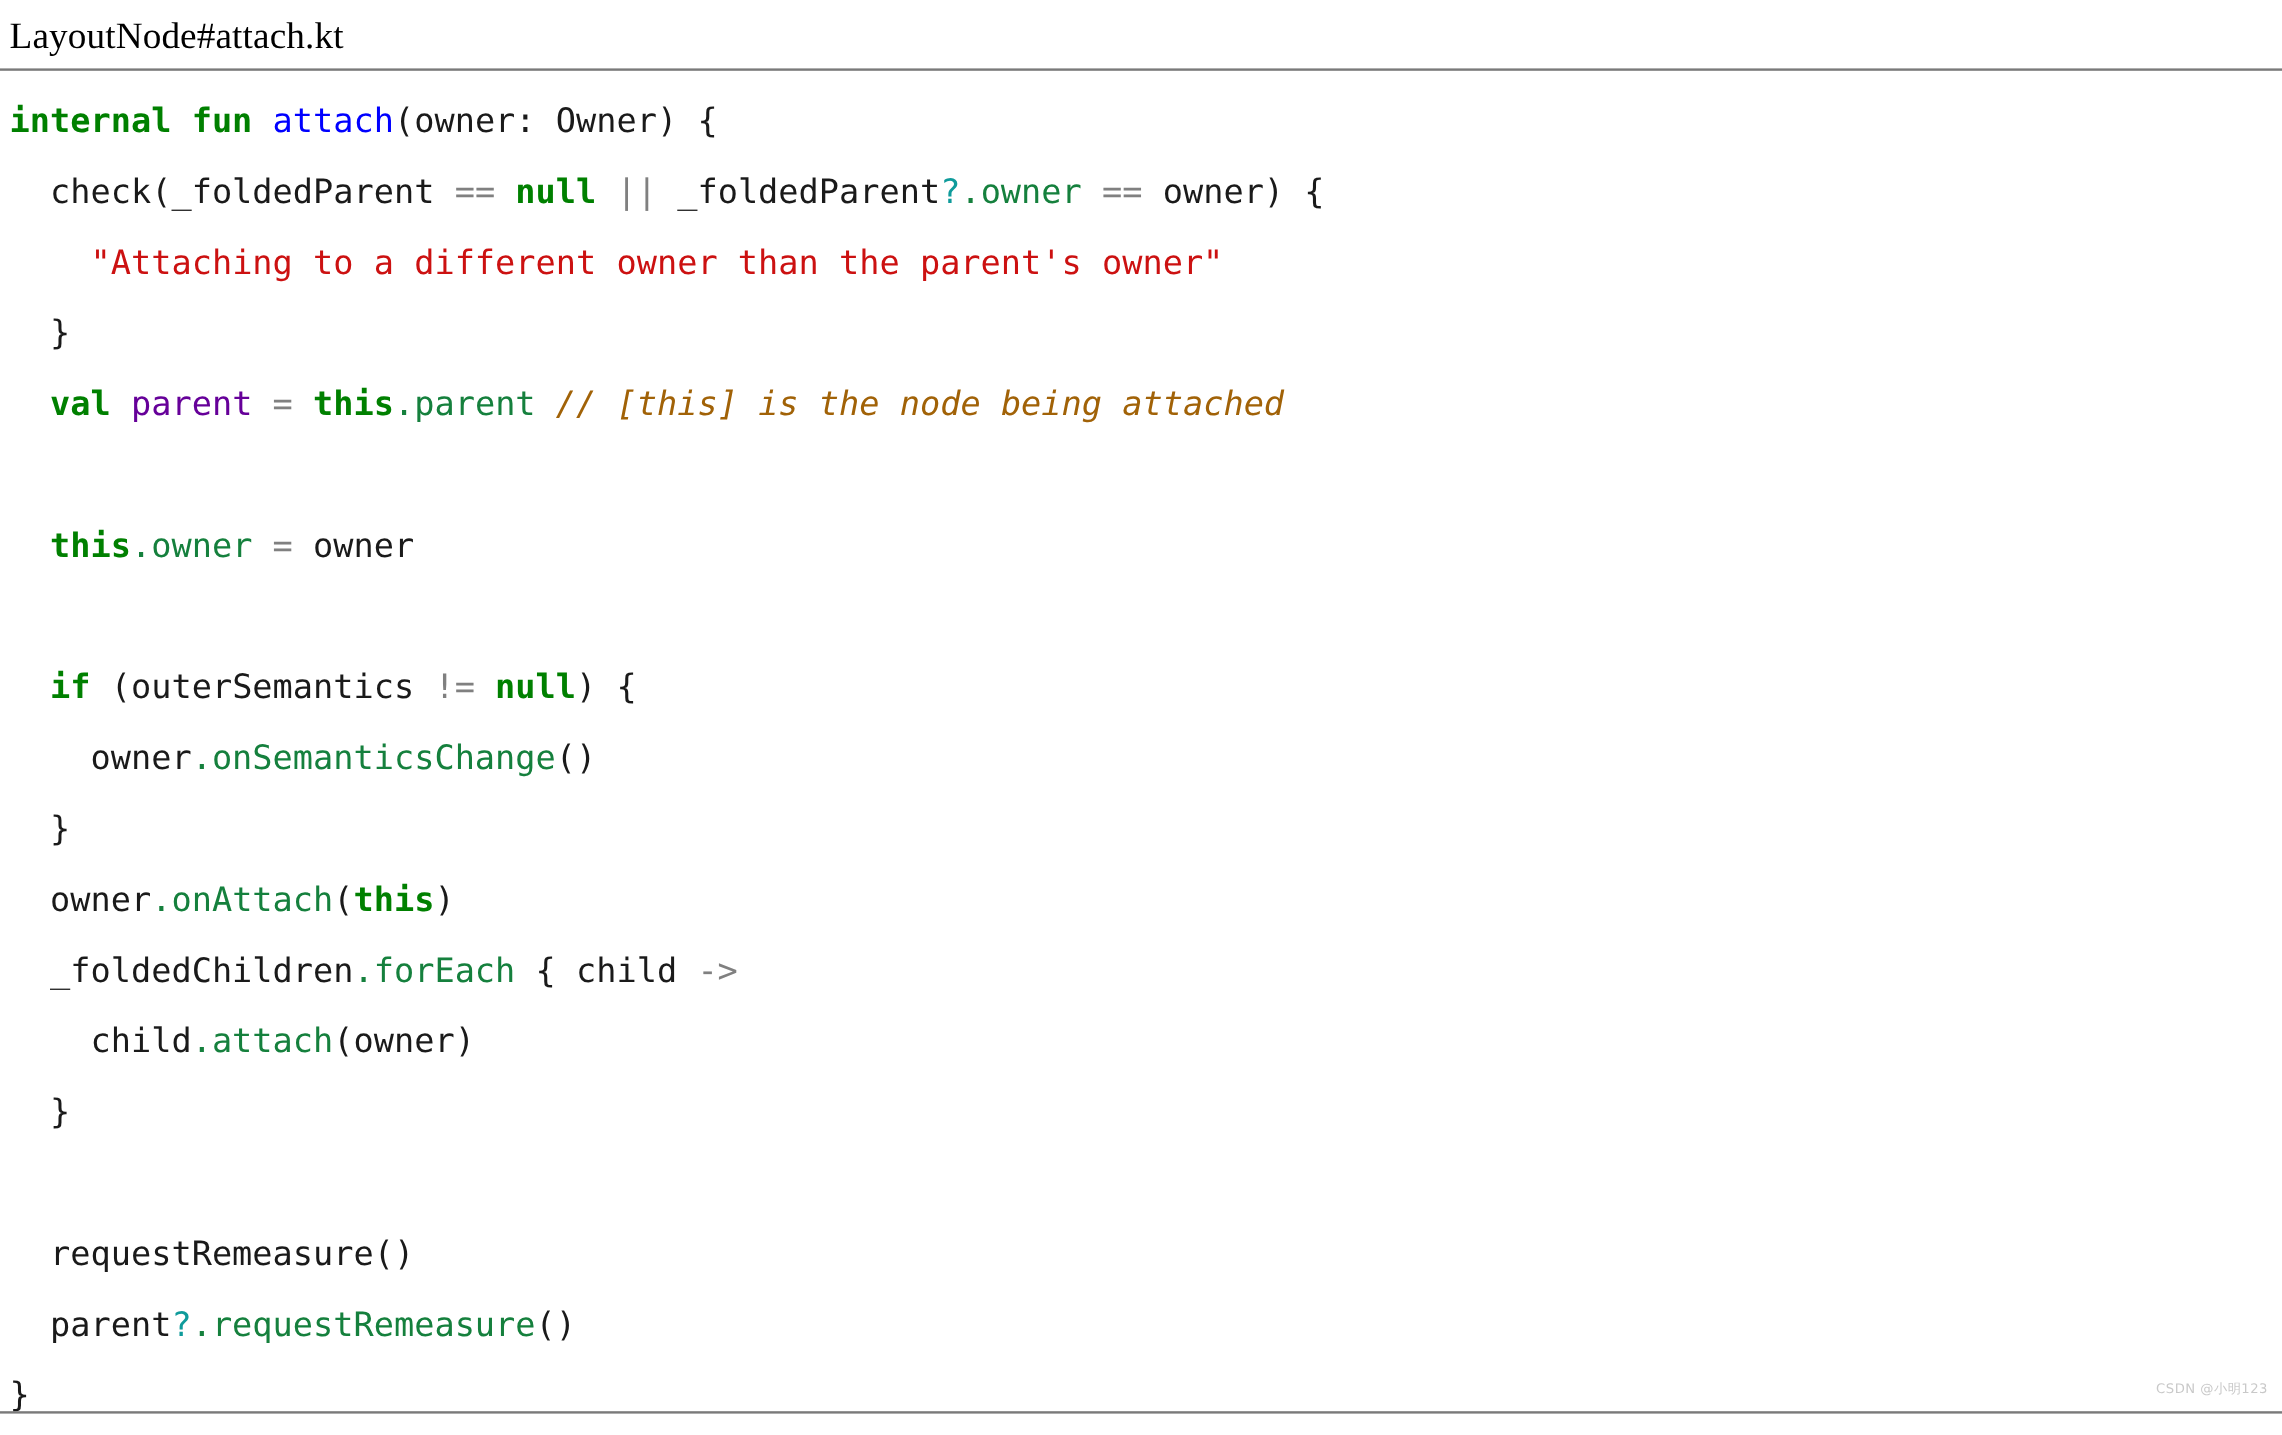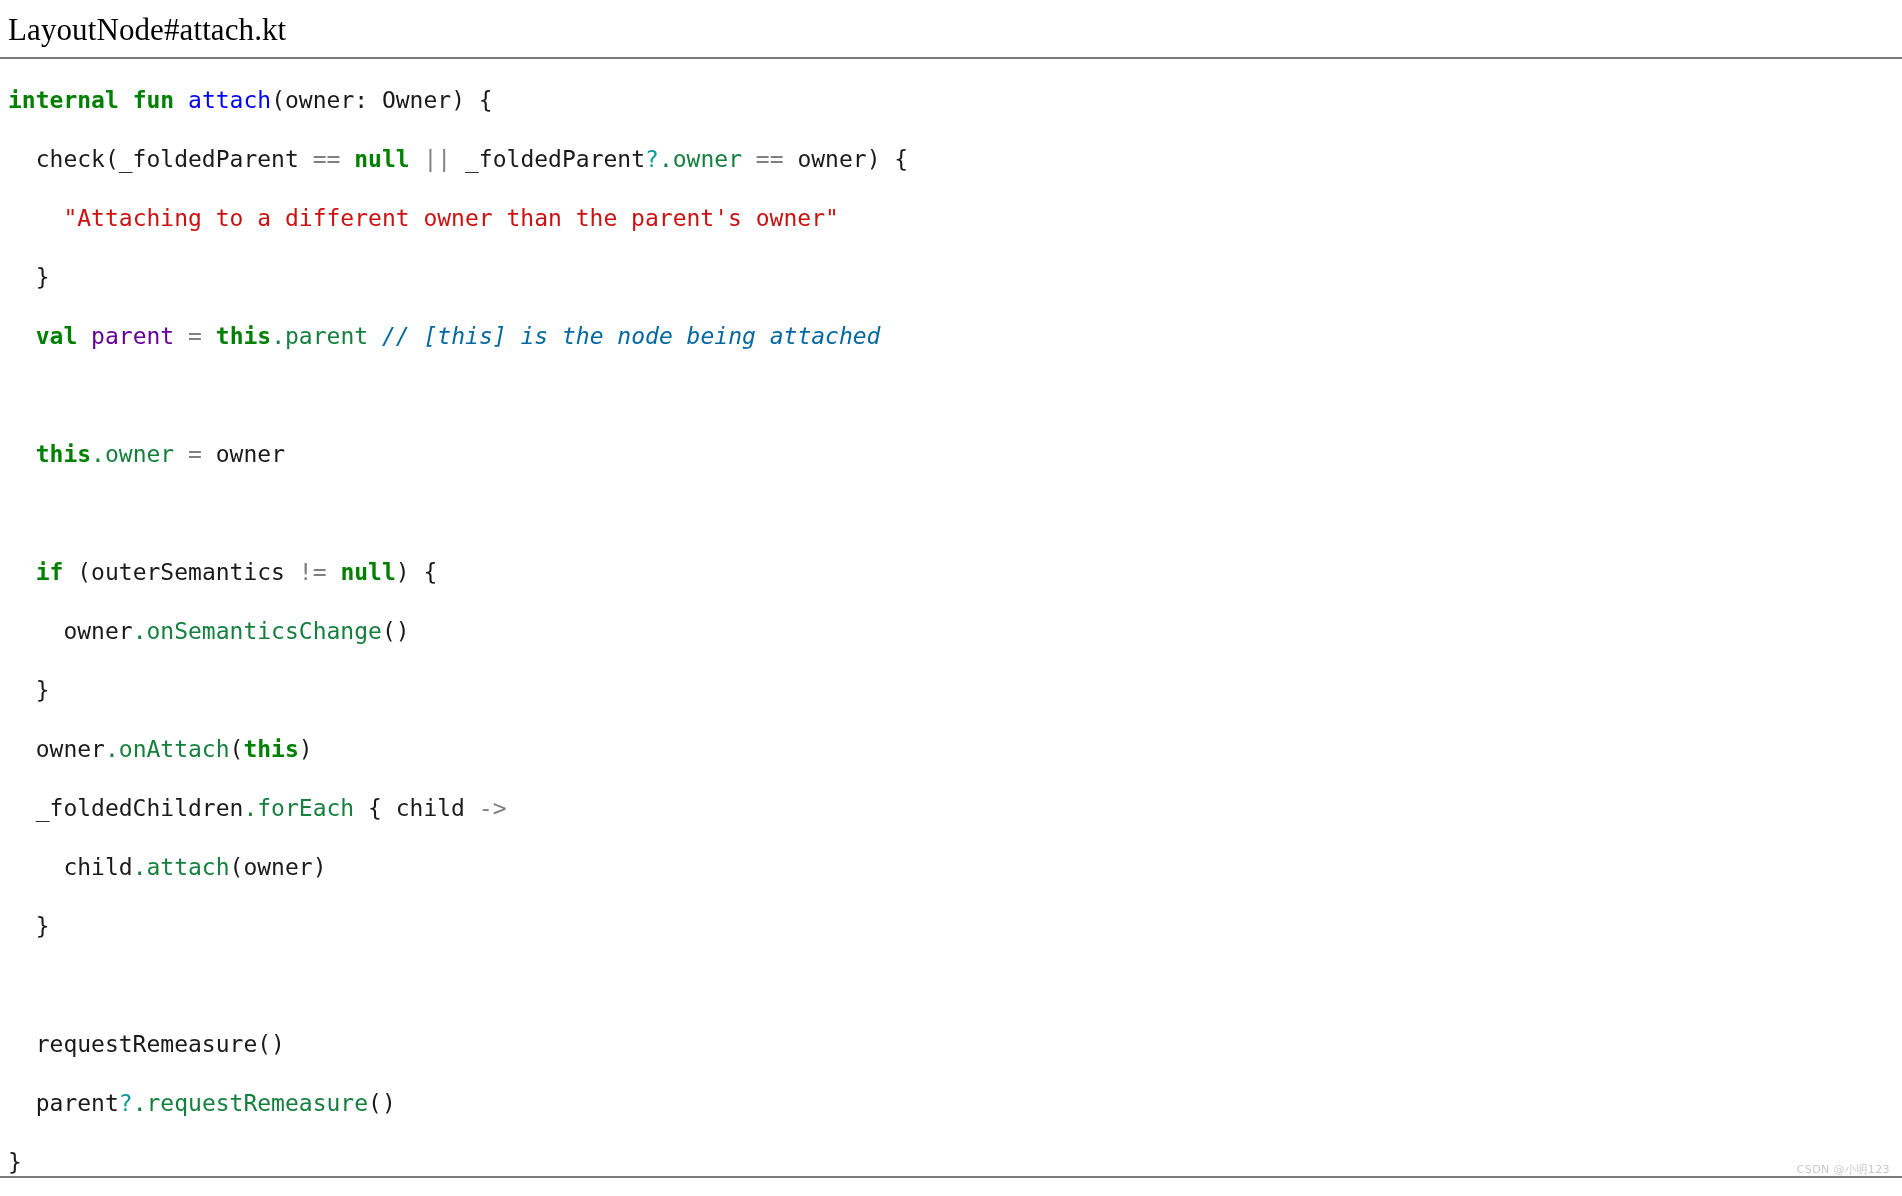--- a/index.html
+++ b/index.html
@@ -39,44 +39,44 @@
     border: 0;
     border-top: 2px solid #7a7a7a;
     margin: 0;
     width: 100%;
     position: absolute;
     left: 0;
     bottom: 18px;
   }
   .code {
     font-family: "DejaVu Sans Mono", monospace;
-    font-size: 23px;
+    font-size: 28px;
     line-height: 59px;
     color: #000000;
     padding: 12px 0 0 8px;
     white-space: pre;
     letter-spacing: 0px;
   }
   .line {
     height: 59px;
     white-space: pre;
   }
   .kw   { color: #008000; font-weight: bold; }
   .fn   { color: #0000ff; }
   .prop { color: #15803d; }
   .op   { color: #808080; }
   .str  { color: #cc1111; }
-  .cmt  { color: #0369a1; font-style: italic; }
+  .cmt  { color: #a16207; font-style: italic; }
   .var  { color: #660099; }
   .q    { color: #0f9b9b; }
   .pl   { color: #1a1a1a; }
   .watermark {
     position: absolute;
     right: 12px;
-    bottom: 19px;
+    bottom: 31px;
     font-family: "DejaVu Sans", sans-serif;
     font-size: 11px;
     color: #c9c9c9;
     letter-spacing: 0.4px;
     white-space: nowrap;
   }
 </style>
 </head>
 <body>
 

